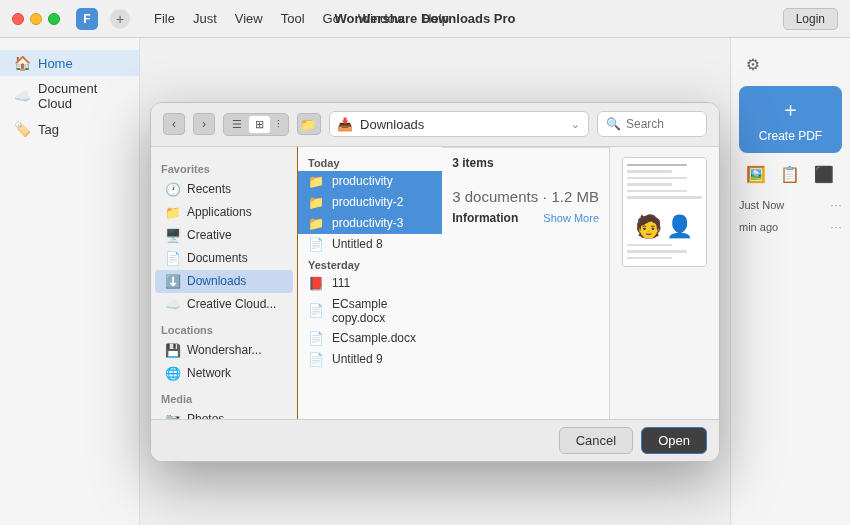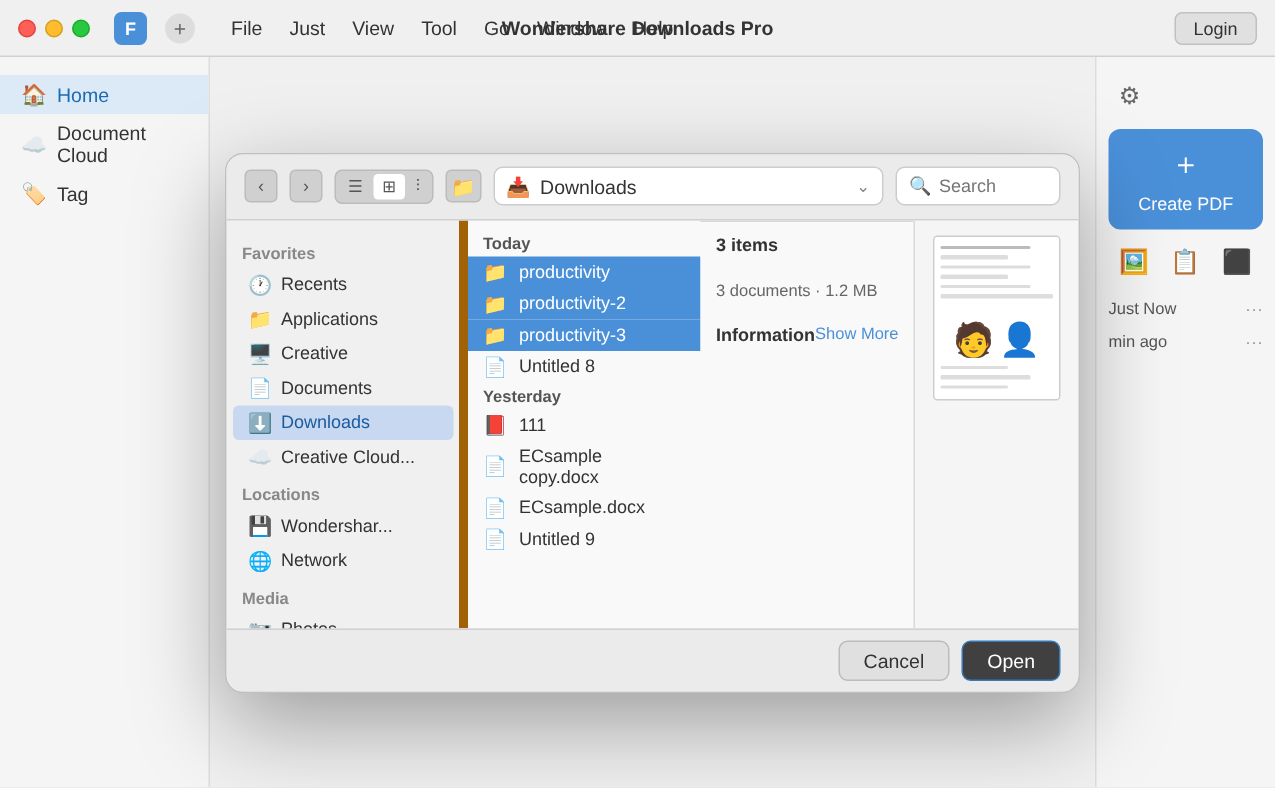--- a/index.html
+++ b/index.html
@@ -318,23 +318,23 @@
 
     
     .dialog-body {
       display: flex;
       flex: 1;
       overflow: hidden;
     }
 
     
     .dialog-sidebar {
-      width: 161px;
+      width: 147px;
       background: #f0f0f0;
-      border-right: 6px solid #a16207;
+      border-right: 1px solid #a16207;
       padding: 8px 0;
       overflow-y: auto;
       font-size: 12px;
     }
     .ds-section {
       font-size: 11px;
       color: #888;
       font-weight: 600;
       padding: 8px 10px 3px 10px;
     }
@@ -459,23 +459,23 @@
       font-size: 11px;
       color: #555;
     }
     .info-items {
       font-weight: 600;
       font-size: 12px;
       color: #333;
       margin-bottom: 18px;
     }
     .info-details {
-      font-size: 11px;
+      font-size: 15px;
       color: #666;
-      margin-bottom: 16px;
+      margin-bottom: 6px;
     }
     .info-header {
       display: flex;
       justify-content: space-between;
       align-items: center;
     }
     .info-label {
       font-weight: 600;
       font-size: 12px;
       color: #333;

